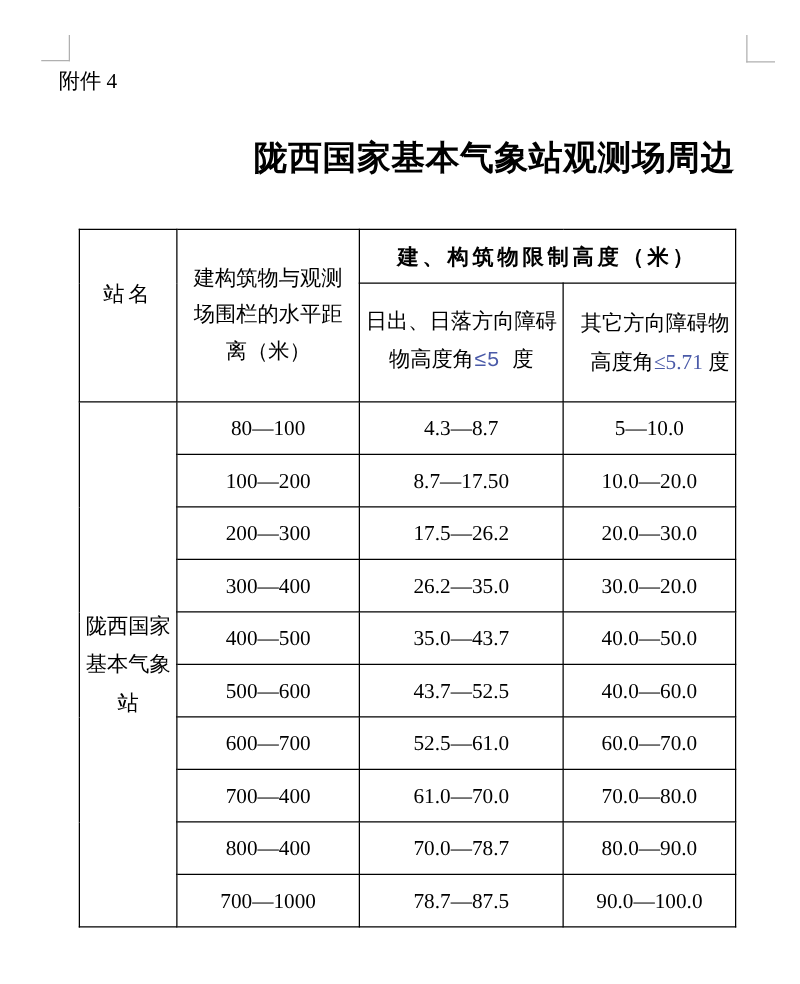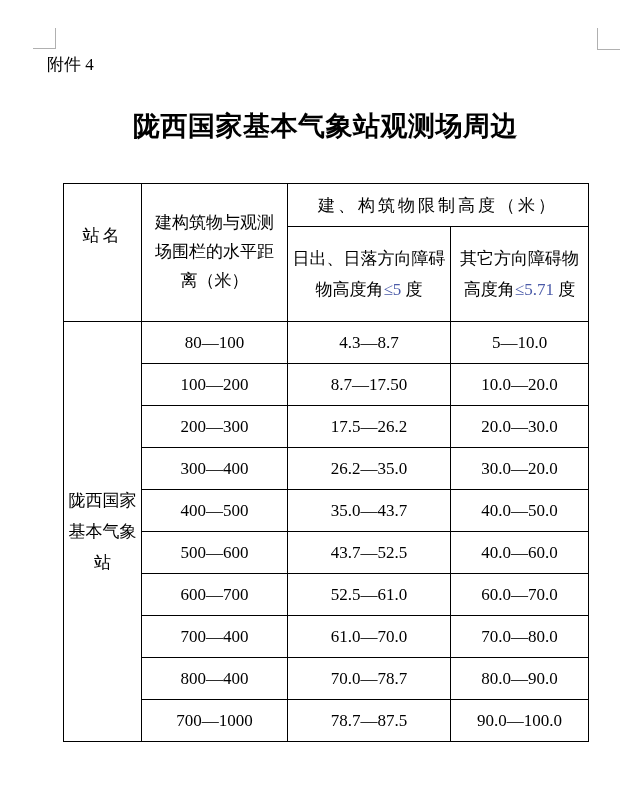--- a/index.html
+++ b/index.html
@@ -17,21 +17,21 @@
   .crop-tr { left:597px; top:28px; width:22px; height:21px;
              border-left:1px solid #b0b0b0; border-bottom:1px solid #b0b0b0; }
 
   .attachment {
     position:absolute; left:47px; top:54px;
     font-size:17px; line-height:22px;
   }
 
   .doc-title {
     position:absolute; left:63px; top:109px; width:525px;
-    text-align:center;
+    text-align:right;
     font-family:"Liberation Sans","DejaVu Sans",sans-serif;
     font-weight:bold;
     font-size:27px; line-height:35px;
     letter-spacing:0.5px;
   }
 
   table.ctl {
     position:absolute; left:63px; top:183px;
     width:525px;
     border-collapse:collapse;
@@ -50,24 +50,24 @@
   tr.data-row  { height:42px; }
 
   .station-hdr-inner { margin:0 auto 34px auto; letter-spacing:3px; }
 
   .distance-hdr-cell { vertical-align:bottom; }
   .distance-hdr-inner {
     width:134px; margin:0 auto 2px auto;
     line-height:29px; text-align:center;
   }
 
-  .limit-group-cell { letter-spacing:3px; }
+  .limit-group-cell { letter-spacing:3px;font-weight:bold; }
 
-  .sunrise-hdr-inner { width:158px; margin:16px auto; line-height:31px; }
-  .other-hdr-inner   { width:128px; margin:0 auto; line-height:31px; }
+  .sunrise-hdr-inner { width:158px; margin:16px auto; line-height:31px;font-family:Liberation Mono, monospace; }
+  .other-hdr-inner   { width:128px; margin:0 auto; line-height:31px;text-align:right; }
   .threshold { }
 
   .station-name-inner { width:70px; margin:0 auto; line-height:31px; }
 
   td.num-cell { font-family:"Liberation Serif","DejaVu Serif",serif; }
 </style>
 </head>
 <body>
 
 <div>

